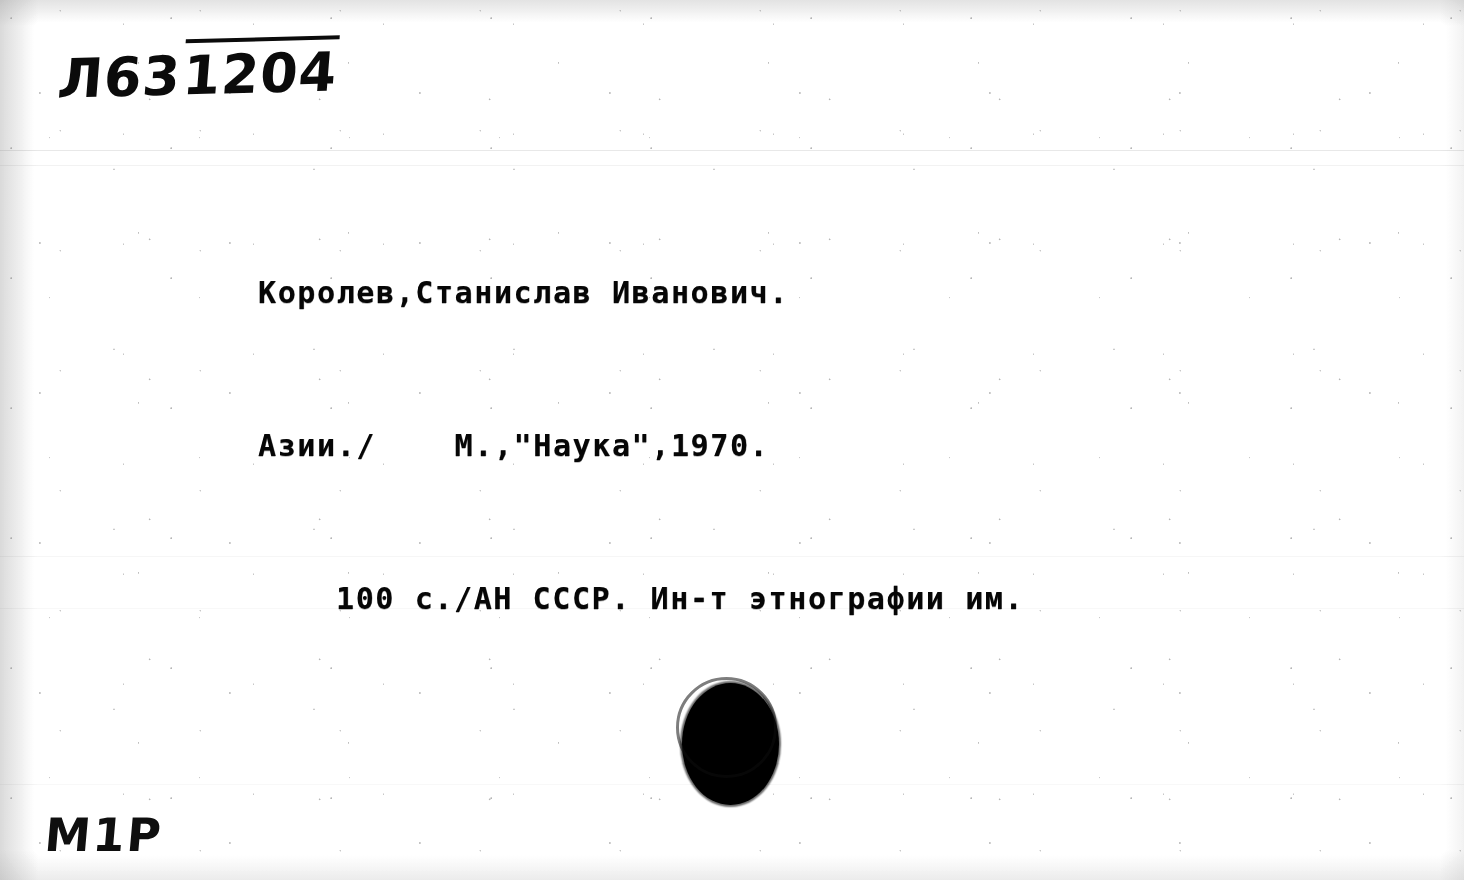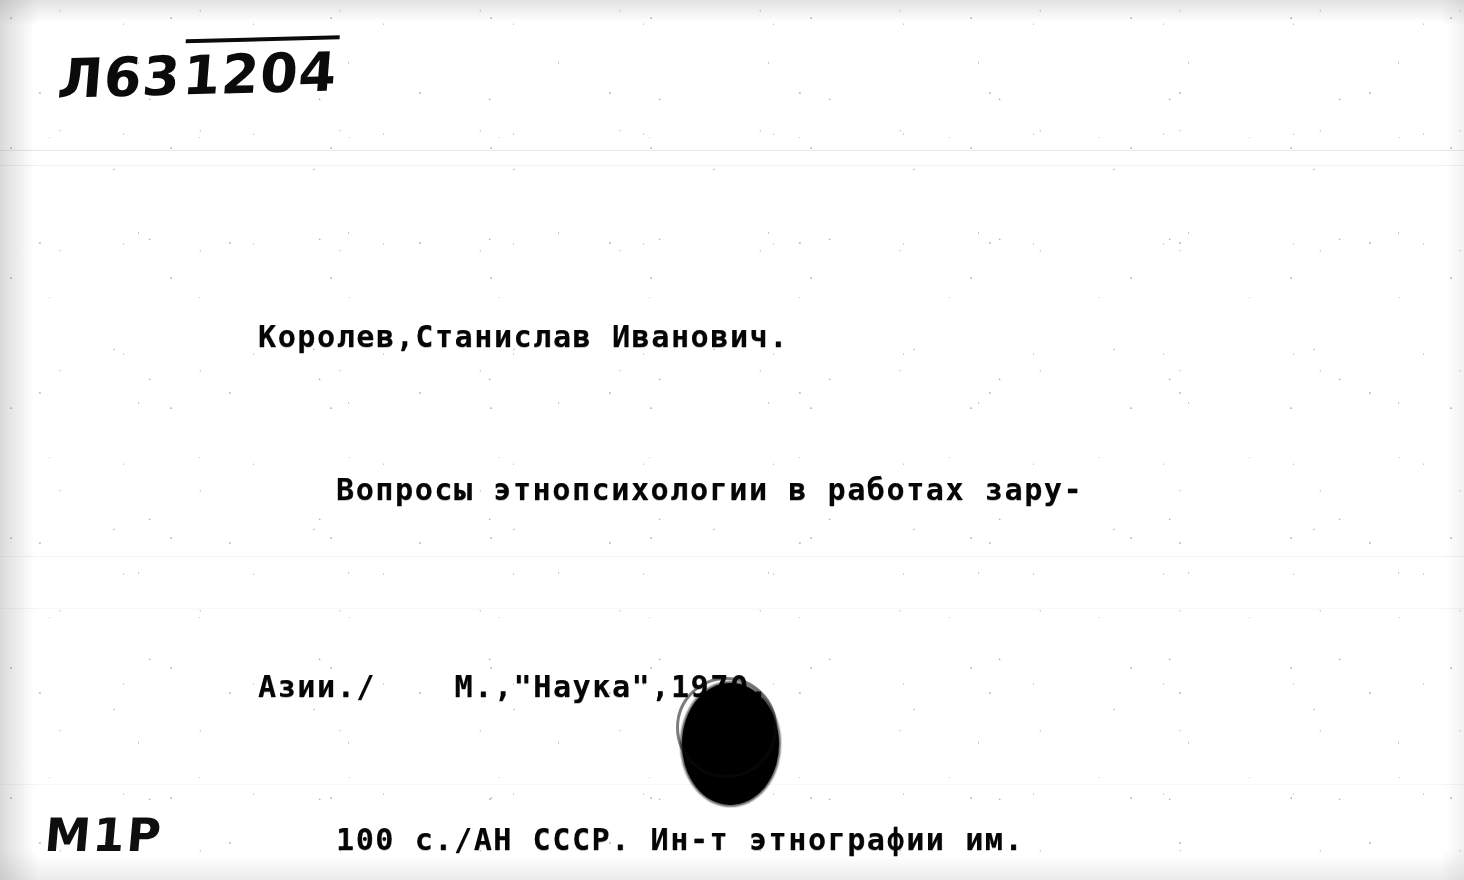--- a/index.html
+++ b/index.html
@@ -93,21 +93,21 @@
     font-weight: 700;
     line-height: 51px;
     letter-spacing: 1.6px;
     color: #0c0c0c;
     white-space: pre;
     z-index: 6;
     text-shadow: 0.5px 0 0 rgba(0,0,0,0.35), 0 0.5px 0 rgba(0,0,0,0.25);
   }
   .body-text .ln { display: block; }
   .body-text .ln.indent { padding-left: 78px; }
-  .body-text .ln.hang { padding-left: 0; margin-top: 44px; }
+  .body-text .ln.hang { padding-left: 0; }
 
   .punch {
     position: absolute;
     left: 682px;
     top: 683px;
     width: 97px;
     height: 122px;
     border-radius: 50%;
     background: #050505;
     box-shadow: 0 0 2px 2px rgba(0,0,0,0.6);
@@ -144,21 +144,20 @@
 
   <div class="streaks"></div>
   <div class="speckle"></div>
 
   <div class="callnum">
     <span>Л63</span><span class="num">1204</span>
   </div>
 
   <div class="body-text">
     <span class="ln hang">Королев,Станислав Иванович.</span>
-    <span class="ln indent">Вопросы этнопсихологии в работах зару-</span>
     <span class="ln hang">Азии./    М.,"Наука",1970.</span>
     <span class="ln indent">100 с./АН СССР. Ин-т этнографии им.</span>
     
     
   </div>
 
   <div class="punch"></div>
 
   <div class="footer-mark">M1P</div>
 

